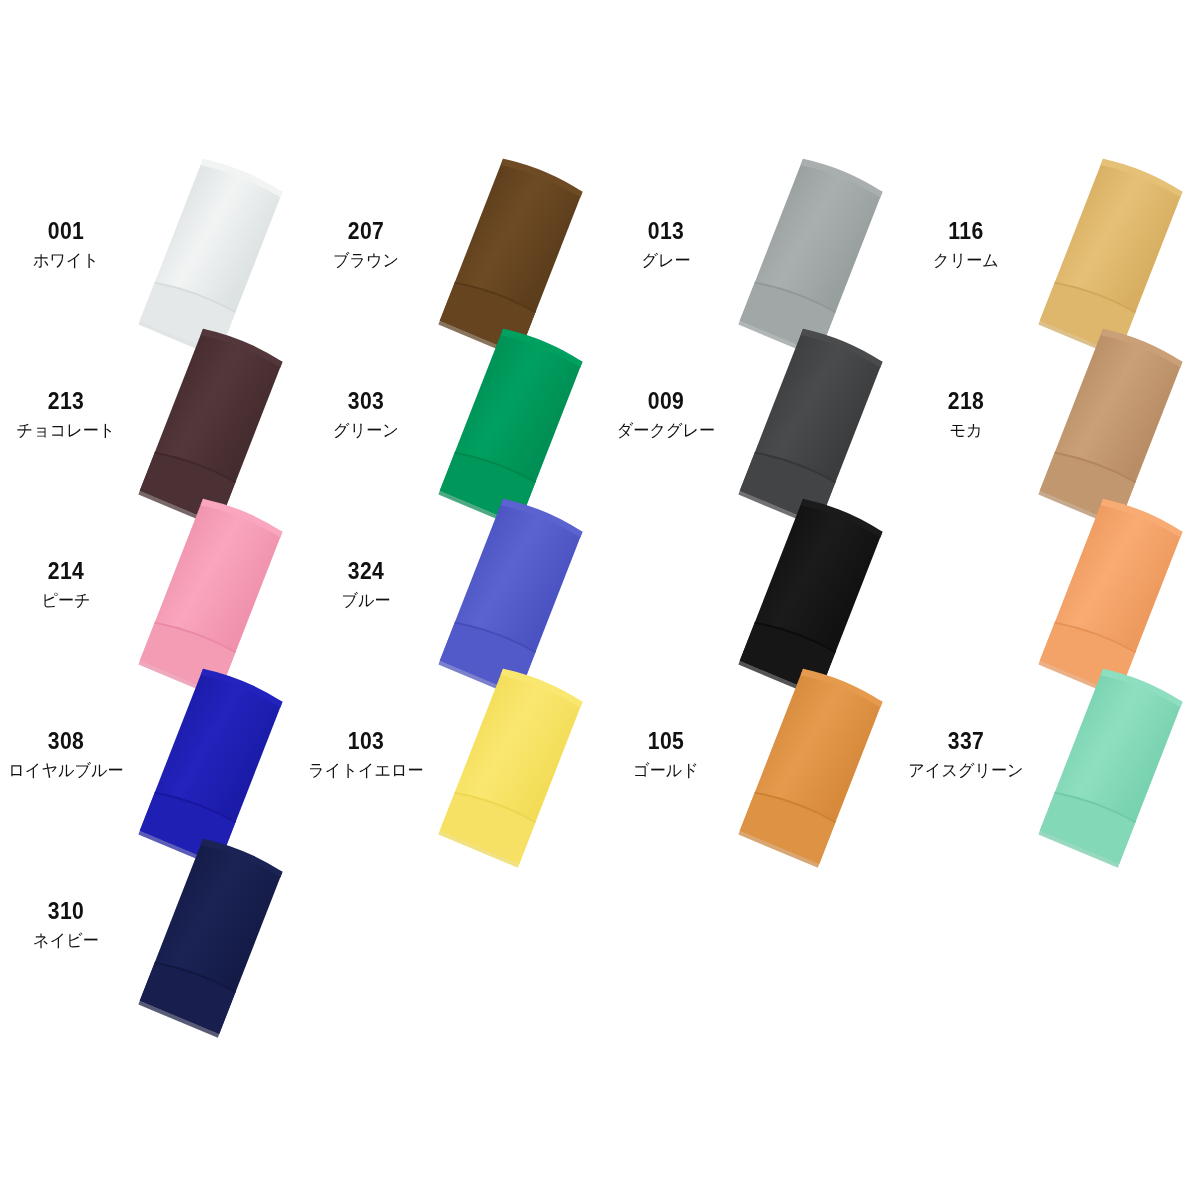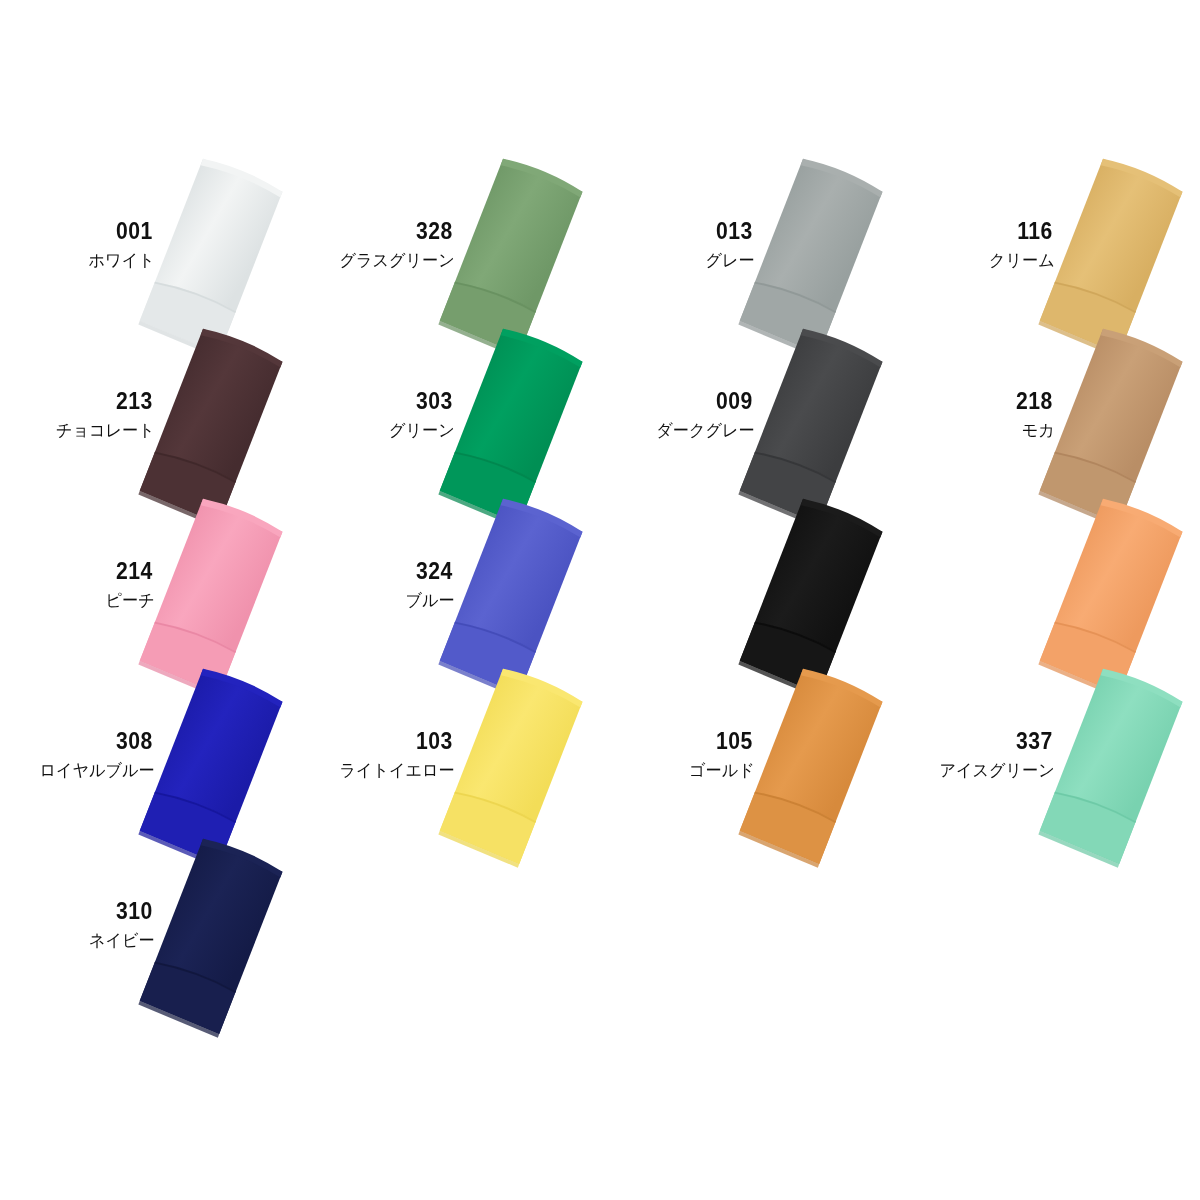--- a/index.html
+++ b/index.html
@@ -25,24 +25,23 @@
   }
   .cell{
     position:relative;
     width:300px;height:170px;
   }
   
   .label{
     position:absolute;
     left:0;top:42px;
     width:132px;
-    text-align:right;
+    text-align:center;
     line-height:1;
     z-index:5;
-    padding-left:26px;
   }
   .code{
     font-size:23px;
     font-weight:bold;
     letter-spacing:0.5px;
     color:#111111;
     display:block;
     font-family:"Liberation Sans","DejaVu Sans",sans-serif;
     transform:scaleX(.92);
   }
@@ -89,38 +88,38 @@
               <path d="M 49 150 Q 92 143 135 150 L 134 196 L 48 192 Z" fill="#E4E8E9"></path>
               <path d="M 49 151 Q 92 144 135 151" fill="none" stroke="#D3D9DA" stroke-width="2" opacity="0.85"></path>
               <path d="M 52 18 Q 95 12 138 22 L 138 28 Q 95 19 52 25 Z" fill="#F2F4F4"></path>
               <path d="M 48 192 L 134 196 L 134 200 L 48 196 Z" fill="#D3D9DA" opacity="0.7"></path>
             </g>
           </svg>
         </div>
       </div>
       <div class="cell">
         <div class="label">
-          <span class="code">328</span>
-          <span class="cname">グラスグリーン</span>
-        </div>
-        <div class="towel-wrap">
-          <svg viewBox="0 0 190 215">
-            <defs>
-              <linearGradient id="g3" x1="0" y1="0" x2="1" y2="0.35">
-                <stop offset="0%" stop-color="#6F9867"></stop>
-                <stop offset="45%" stop-color="#80A877"></stop>
-                <stop offset="100%" stop-color="#6F9867"></stop>
-              </linearGradient>
-            </defs>
-            <g transform="rotate(20 95 107)">
-              <path d="M 52 18 L 138 22 L 134 196 L 48 192 Z" fill="url(#g3)"></path>
-              <path d="M 49 150 Q 92 143 135 150 L 134 196 L 48 192 Z" fill="#769E6D"></path>
-              <path d="M 49 151 Q 92 144 135 151" fill="none" stroke="#678F5F" stroke-width="2" opacity="0.85"></path>
-              <path d="M 52 18 Q 95 12 138 22 L 138 28 Q 95 19 52 25 Z" fill="#80A877"></path>
-              <path d="M 48 192 L 134 196 L 134 200 L 48 196 Z" fill="#678F5F" opacity="0.7"></path>
+          <span class="code">207</span>
+          <span class="cname">ブラウン</span>
+        </div>
+        <div class="towel-wrap">
+          <svg viewBox="0 0 190 215">
+            <defs>
+              <linearGradient id="g2" x1="0" y1="0" x2="1" y2="0.35">
+                <stop offset="0%" stop-color="#5C3D1C"></stop>
+                <stop offset="45%" stop-color="#6E4B24"></stop>
+                <stop offset="100%" stop-color="#5C3D1C"></stop>
+              </linearGradient>
+            </defs>
+            <g transform="rotate(20 95 107)">
+              <path d="M 52 18 L 138 22 L 134 196 L 48 192 Z" fill="url(#g2)"></path>
+              <path d="M 49 150 Q 92 143 135 150 L 134 196 L 48 192 Z" fill="#65441F"></path>
+              <path d="M 49 151 Q 92 144 135 151" fill="none" stroke="#553717" stroke-width="2" opacity="0.85"></path>
+              <path d="M 52 18 Q 95 12 138 22 L 138 28 Q 95 19 52 25 Z" fill="#6E4B24"></path>
+              <path d="M 48 192 L 134 196 L 134 200 L 48 196 Z" fill="#553717" opacity="0.7"></path>
             </g>
           </svg>
         </div>
       </div>
       <div class="cell">
         <div class="label">
           <span class="code">013</span>
           <span class="cname">グレー</span>
         </div>
         <div class="towel-wrap">

